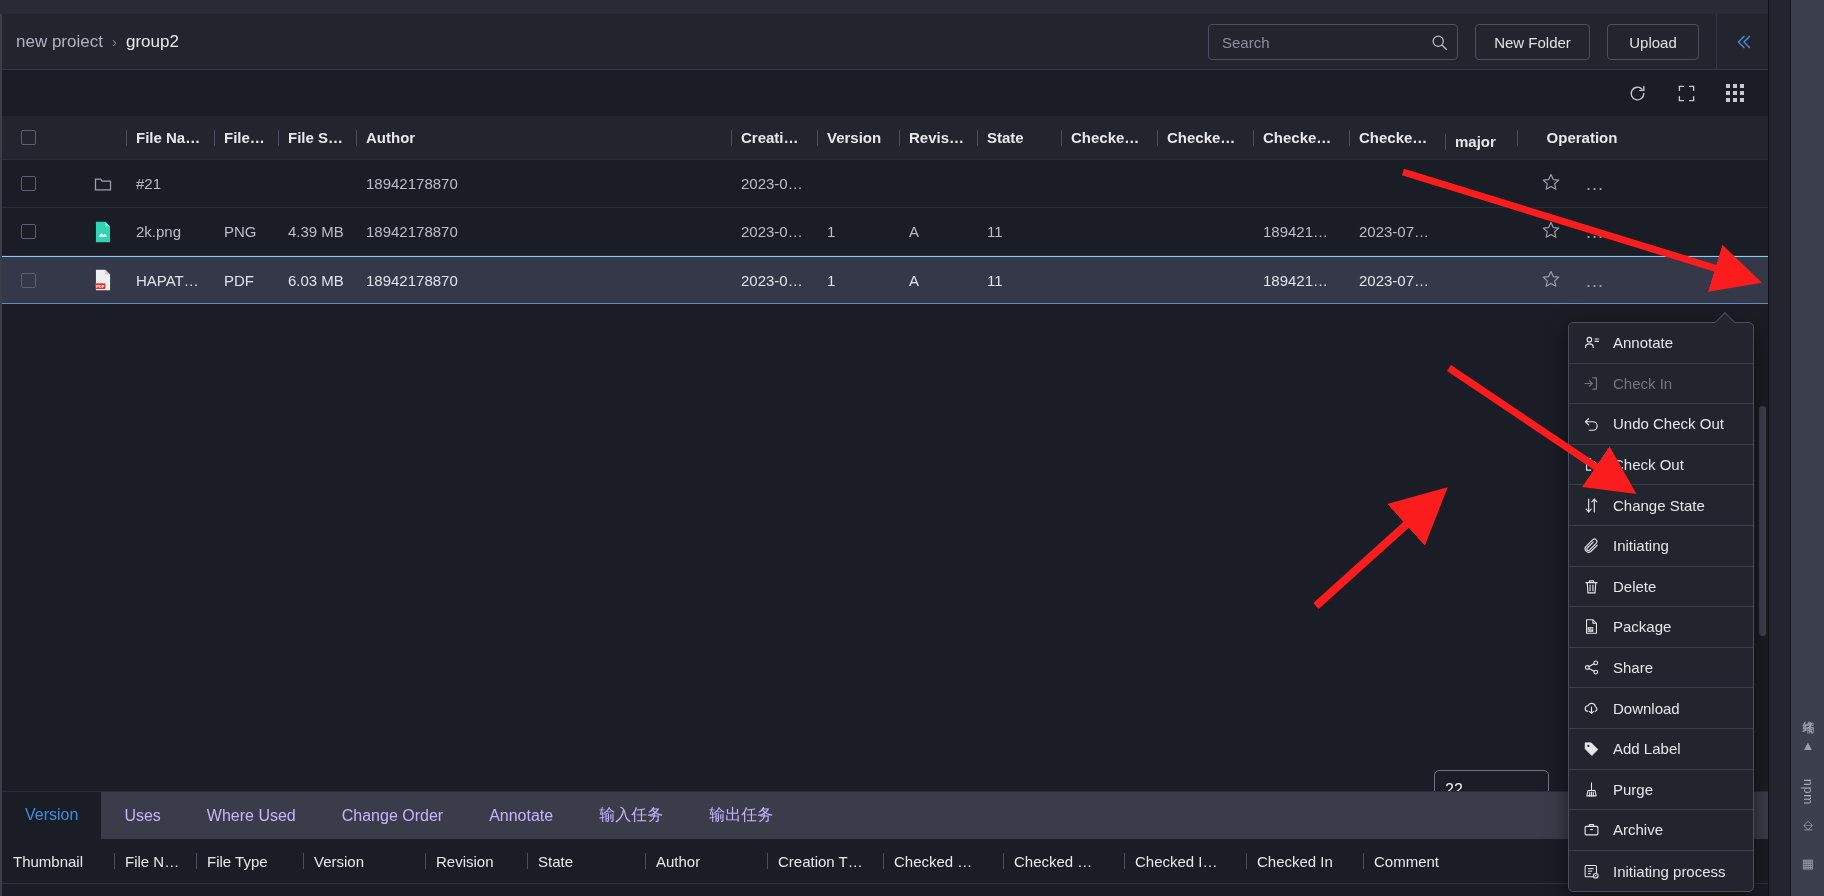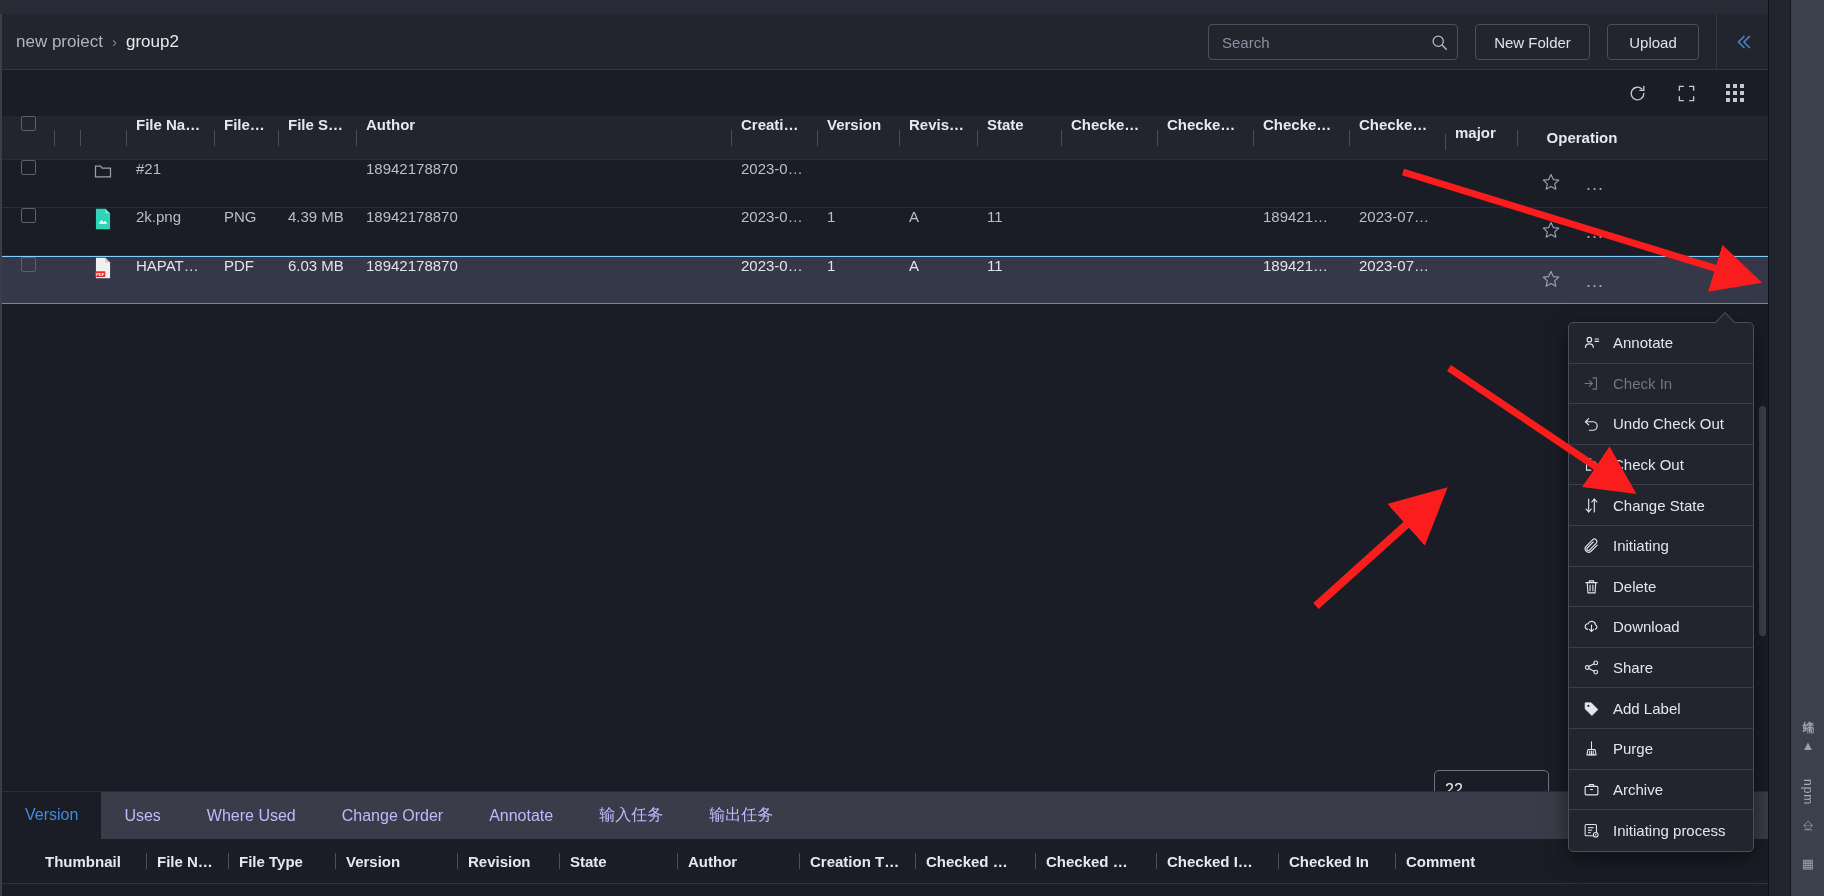--- a/index.html
+++ b/index.html
@@ -110,21 +110,21 @@
     position:absolute; right:24px; top:0; height:46px;
     display:flex; align-items:center; gap:30px;
   }
   .tb-ic { cursor:pointer; color:#c5c9d2; display:flex; }
   .grid9 { display:grid; grid-template-columns:repeat(3,4px); gap:3px; }
   .grid9 i { width:4px; height:4px; background:#c5c9d2; display:block; }
 
   
   .ftable { width:100%; background:#1b1d26; }
   .frow {
-    display:flex; height:48px;
+    display:flex; align-items:center; height:48px;
     border-bottom:1px solid #2b2e3a;
     font-size:15px;
   }
   .fhead {
     height:44px; background:#22242e;
     color:#e6e8ed; font-weight:bold; font-size:15px;
     border-bottom:1px solid #2b2e3a;
   }
   .fhead .cell { position:relative; }
   .fhead .cell.divd::before {
@@ -193,23 +193,22 @@
   .tab {
     padding:0 23px; display:flex; align-items:center;
     font-size:16px; color:#c4b5fd; cursor:pointer;
     background:#3a3d49;
   }
   .tab.first { background:#1b1d26; color:#3e8ddb; border-bottom:2px solid transparent; }
   .tab.tail { flex:1; background:#3a3d49; }
 
   .vhead {
     display:flex; align-items:center; height:45px;
-    color:#e6e8ed; font-weight:bold; font-size:15px;
+    color:#e6e8ed; font-weight:normal; font-size:15px;
     border-bottom:1px solid #2e3140;
-    padding-left:32px;
   }
   .vhead .vcell { position:relative; padding:0 11px; white-space:nowrap;
                   overflow:hidden; text-overflow:ellipsis; }
   .vhead .vcell.divd::before {
     content:""; position:absolute; left:0; top:50%;
     transform:translateY(-50%); width:1px; height:16px; background:#4a4e5c;
   }
 
   
   .ctx {
@@ -568,43 +567,54 @@
             <polyline points="4,6.5 20,6.5"></polyline>
               <path d="M9 6.5V4h6v2.5"></path>
             <path d="M6 6.5 7 21h10l1-14.5"></path>
               <line x1="10" y1="10" x2="10" y2="18"></line>
               <line x1="14" y1="10" x2="14" y2="18"></line>
           </svg>
         </span>
         <span>Delete</span>
       </div>
 
-
-      <div class="ctx-item">
-        <span class="ctx-ic">
-          <svg width="17" height="17" viewBox="0 0 24 24" fill="none" stroke="currentColor" stroke-width="1.6" stroke-linecap="round" stroke-linejoin="round">
-            <path d="M6.5 16a4 4 0 0 1 .6-7.95 5.5 5.5 0 0 1 10.5 1.4A3.6 3.6 0 0 1 17.5 16"></path>
-            <line x1="12" y1="10" x2="12" y2="19"></line>
-              <polyline points="9,16 12,19 15,16"></polyline>
-          </svg>
-        </span>
-        <span>Download</span>
+      <div class="ctx-item">
+        <span class="ctx-ic">
+          <svg width="17" height="17" viewBox="0 0 24 24" fill="none" stroke="currentColor" stroke-width="1.5" stroke-linejoin="round">
+            <path d="M5 2.5h9l5 5V21.5H5z"></path>
+              <path d="M14 2.5v5h5"></path>
+            <rect x="6.5" y="13" width="8" height="6.5" fill="currentColor" stroke="none"></rect>
+            <text x="10.5" y="18" font-size="4.6" fill="#22242e" text-anchor="middle" font-family="Liberation Sans, sans-serif" stroke="none">ZIP</text>
+          </svg>
+        </span>
+        <span>Package</span>
       </div>
 
       <div class="ctx-item">
         <span class="ctx-ic">
           <svg width="17" height="17" viewBox="0 0 24 24" fill="none" stroke="currentColor" stroke-width="1.6" stroke-linecap="round">
             <circle cx="18" cy="5.5" r="2.6"></circle>
               <circle cx="6" cy="12" r="2.6"></circle>
               <circle cx="18" cy="18.5" r="2.6"></circle>
             <line x1="8.4" y1="10.7" x2="15.6" y2="6.8"></line>
               <line x1="8.4" y1="13.3" x2="15.6" y2="17.2"></line>
           </svg>
         </span>
         <span>Share</span>
+      </div>
+
+      <div class="ctx-item">
+        <span class="ctx-ic">
+          <svg width="17" height="17" viewBox="0 0 24 24" fill="none" stroke="currentColor" stroke-width="1.6" stroke-linecap="round" stroke-linejoin="round">
+            <path d="M6.5 16a4 4 0 0 1 .6-7.95 5.5 5.5 0 0 1 10.5 1.4A3.6 3.6 0 0 1 17.5 16"></path>
+            <line x1="12" y1="10" x2="12" y2="19"></line>
+              <polyline points="9,16 12,19 15,16"></polyline>
+          </svg>
+        </span>
+        <span>Download</span>
       </div>
 
       <div class="ctx-item">
         <span class="ctx-ic">
           <svg width="17" height="17" viewBox="0 0 24 24" fill="currentColor" stroke="currentColor" stroke-width="1" stroke-linejoin="round">
             <path d="M3 4h8.5L21 13.5 12.5 22 3 12.5z"></path>
             <circle cx="7.6" cy="8.3" r="1.5" fill="#22242e" stroke="none"></circle>
           </svg>
         </span>
         <span>Add Label</span>

